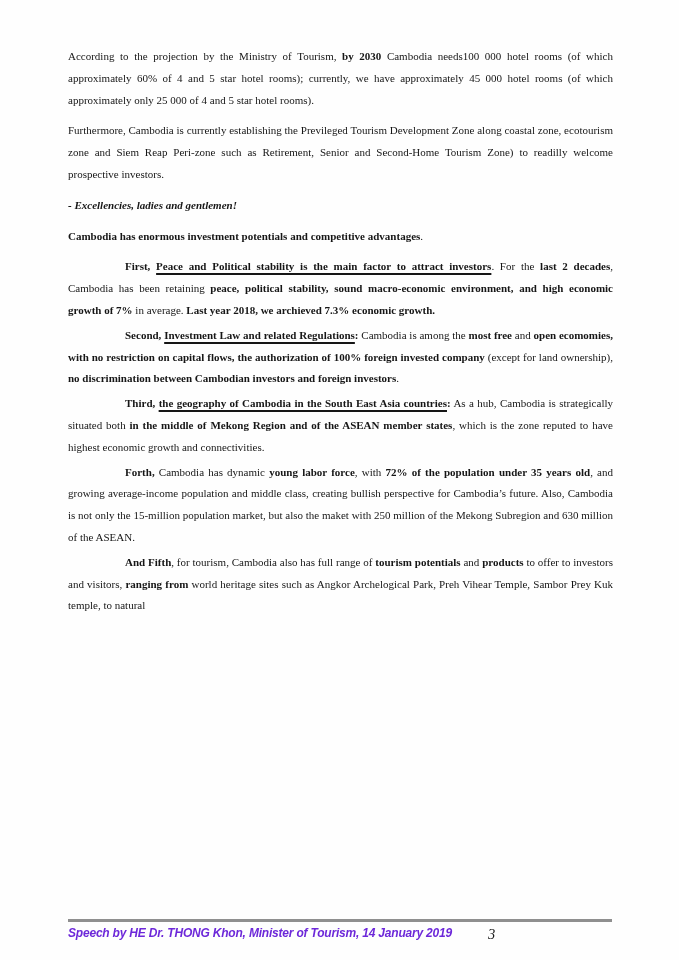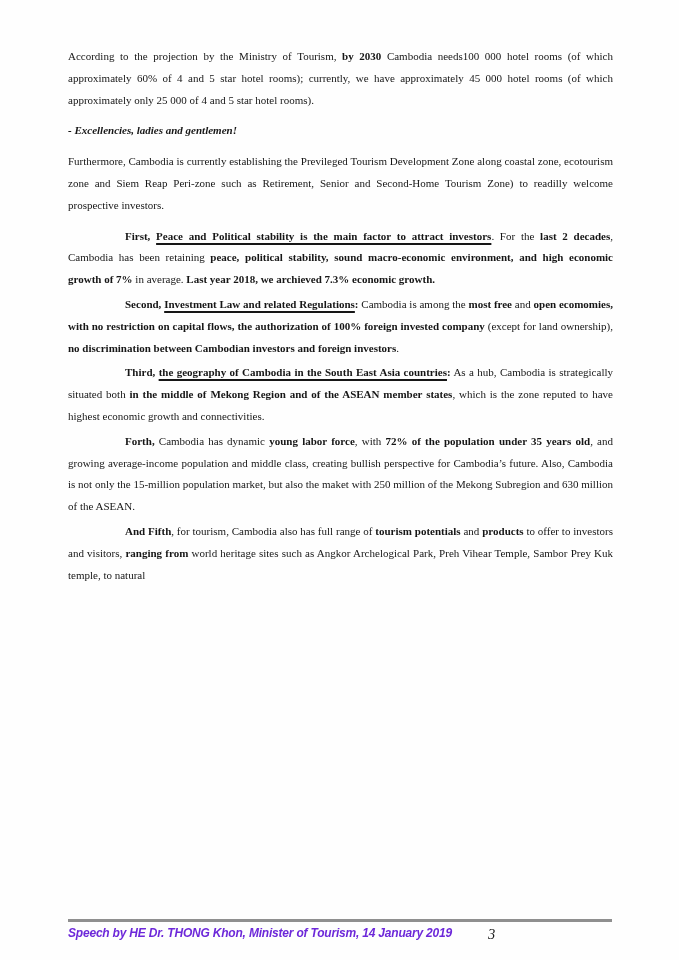--- a/index.html
+++ b/index.html
@@ -73,22 +73,23 @@
     font-size: 14.5px;
     font-weight: normal;
   }
 </style>
 </head>
 <body>
 
 <div class="page">
   <div class="content">
     <p><span>According to the projection by the Ministry of Tourism, </span><span class="b">by 2030</span><span> Cambodia needs100 000 hotel rooms (of which approximately 60% of 4 and 5 star hotel rooms); currently, we have approximately 45 000 hotel rooms (of which approximately only 25 000 of 4 and 5 star hotel rooms).</span></p>
+    <p><span>Furthermore, Cambodia is currently establishing the Previleged Tourism Development Zone along coastal zone, ecotourism zone and Siem Reap Peri-zone such as Retirement, Senior and Second-Home Tourism Zone) to readilly welcome prospective investors.</span></p>
     <p><span class="b i">- Excellencies, ladies and gentlemen!</span></p>
-    <p><span>Furthermore, Cambodia is currently establishing the Previleged Tourism Development Zone along coastal zone, ecotourism zone and Siem Reap Peri-zone such as Retirement, Senior and Second-Home Tourism Zone) to readilly welcome prospective investors.</span></p>
+    <p><span class="b">Cambodia has enormous investment potentials and competitive advantages</span><span>.</span></p>
     <p class="indent tight"><span class="b">First, </span><span class="b u">Peace and Political stability is the main factor to attract investors</span><span>. For the </span><span class="b">last 2 decades</span><span>, Cambodia has been retaining </span><span class="b">peace, political stability, sound macro-economic environment, and high economic growth of 7%</span><span> in average. </span><span class="b">Last year 2018, we archieved 7.3% economic growth.</span></p>
     <p class="indent tight"><span class="b">Second, </span><span class="b u">Investment Law and related Regulations</span><span class="b">:</span><span> Cambodia is among the </span><span class="b">most free</span><span> and </span><span class="b">open ecomomies, with no restriction on capital flows,  the authorization of 100% foreign invested company</span><span> (except for land ownership), </span><span class="b">no discrimination between Cambodian investors and foreign investors</span><span>.</span></p>
     <p class="indent tight"><span class="b">Third, </span><span class="b u">the geography of Cambodia in the South East Asia countries</span><span class="b">:</span><span> As a hub, Cambodia is strategically situated both </span><span class="b">in the middle of Mekong Region and of the ASEAN member states</span><span>, which is the zone reputed to have highest economic growth  and connectivities.</span></p>
     <p class="indent tight"><span class="b">Forth,</span><span> Cambodia has dynamic </span><span class="b">young labor force</span><span>, with </span><span class="b">72% of the population  under 35 years old</span><span>, and growing average-income population and middle class, creating bullish perspective for Cambodia’s future. Also, Cambodia is not only the 15-million population market, but also the maket with 250 million of the Mekong Subregion and 630 million of the ASEAN.</span></p>
     <p class="indent tight"><span class="b">And Fifth</span><span>, for tourism, Cambodia also has full range of </span><span class="b">tourism potentials</span><span> and </span><span class="b">products</span><span> to offer to investors and visitors, </span><span class="b">ranging from</span><span> world heritage sites such as Angkor Archelogical Park, Preh Vihear Temple, Sambor Prey Kuk temple, to natural</span></p>
   </div>
 
   <div class="footer">
     <hr class="footer-rule">
     <div class="footer-text">Speech by HE Dr. THONG Khon, Minister of Tourism, 14 January 2019</div>

